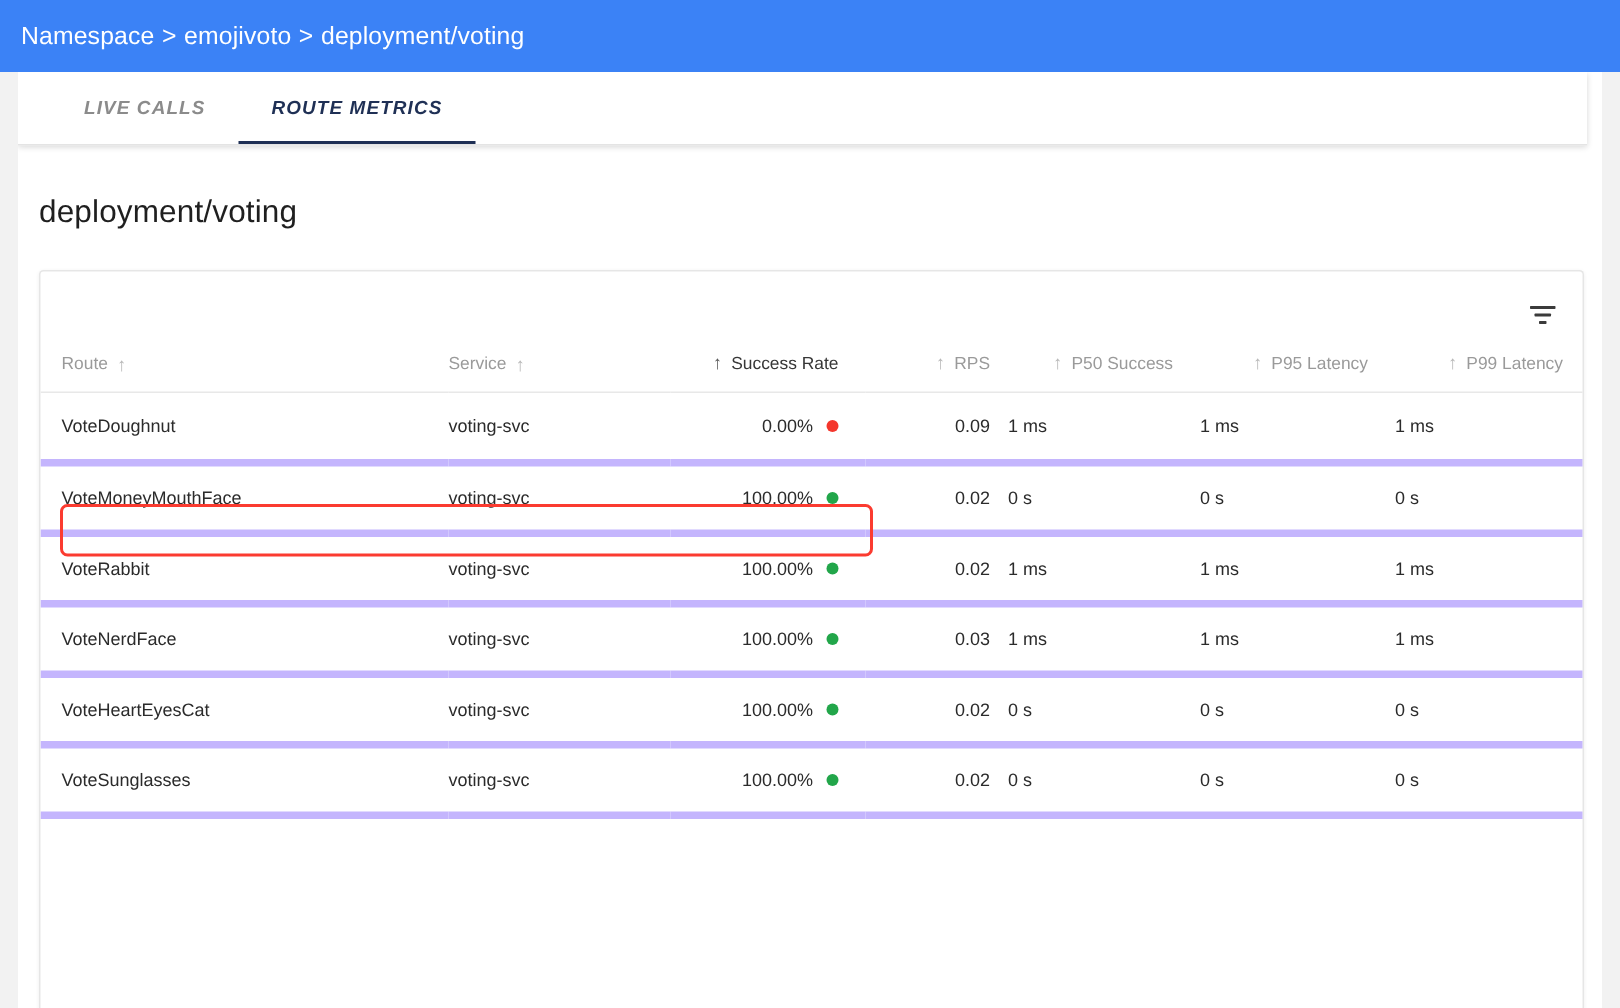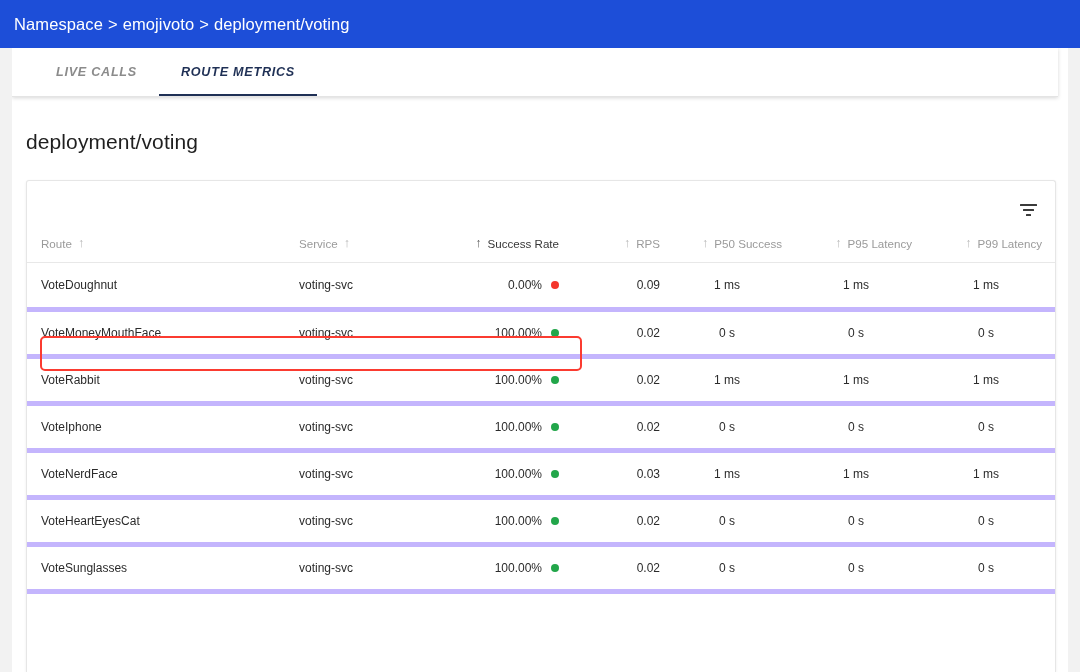--- a/index.html
+++ b/index.html
@@ -13,21 +13,21 @@
     font-family: "Liberation Sans", "DejaVu Sans", sans-serif;
     -webkit-font-smoothing: antialiased;
   }
 
   
   .topbar {
     position: absolute;
     left: 0; top: 0;
     width: 1080px;
     height: 48px;
-    background: #1d4ed8;
+    background: #3b82f6;
     display: flex;
     align-items: center;
   }
   .breadcrumb {
     color: #ffffff;
     font-size: 16.5px;
     font-weight: 400;
     letter-spacing: 0.1px;
     padding-left: 14px;
     white-space: nowrap;
@@ -179,21 +179,21 @@
     color: #2b2b2b;
     height: 47px;
     border-bottom: 5px solid #c4b5fd;
     white-space: nowrap;
     vertical-align: middle;
   }
   td.c-route   { text-align: left;  padding-left: 14px; }
   td.c-service { text-align: left; }
   td.c-sr      { text-align: right; padding-right: 18px; }
   td.c-rps     { text-align: right; padding-right: 12px; }
-  td.c-p50, td.c-p95, td.c-p99 { text-align: center; padding-right: 18px; }
+  td.c-p50, td.c-p95, td.c-p99 { text-align: left; padding-right: 18px; }
 
   .sr-wrap { display: inline-flex; align-items: center; justify-content: flex-end; gap: 9px; }
   .dot { width: 8px; height: 8px; border-radius: 50%; display: inline-block; flex: none; }
 
   tr.highlight-row td { position: relative; }
 
   
   .annotation-box {
     position: absolute;
     left: 28px;
@@ -318,65 +318,53 @@
             <td class="c-sr"><span class="sr-wrap">
                 <span>100.00%</span>
                 <span class="dot" style="background:#22a64a"></span>
               </span></td>
             <td class="c-rps"><span>0.02</span></td>
             <td class="c-p50"><span>1 ms</span></td>
             <td class="c-p95"><span>1 ms</span></td>
             <td class="c-p99"><span>1 ms</span></td>
           </tr>
           <tr>
-            <td class="c-route"><span>VoteIphone</span></td>
+            <td class="c-route"><span>VoteNerdFace</span></td>
+            <td class="c-service"><span>voting-svc</span></td>
+            <td class="c-sr"><span class="sr-wrap">
+                <span>100.00%</span>
+                <span class="dot" style="background:#22a64a"></span>
+              </span></td>
+            <td class="c-rps"><span>0.03</span></td>
+            <td class="c-p50"><span>1 ms</span></td>
+            <td class="c-p95"><span>1 ms</span></td>
+            <td class="c-p99"><span>1 ms</span></td>
+          </tr>
+          <tr>
+            <td class="c-route"><span>VoteHeartEyesCat</span></td>
             <td class="c-service"><span>voting-svc</span></td>
             <td class="c-sr"><span class="sr-wrap">
                 <span>100.00%</span>
                 <span class="dot" style="background:#22a64a"></span>
               </span></td>
             <td class="c-rps"><span>0.02</span></td>
             <td class="c-p50"><span>0 s</span></td>
             <td class="c-p95"><span>0 s</span></td>
             <td class="c-p99"><span>0 s</span></td>
           </tr>
           <tr>
-            <td class="c-route"><span>VoteNerdFace</span></td>
-            <td class="c-service"><span>voting-svc</span></td>
-            <td class="c-sr"><span class="sr-wrap">
-                <span>100.00%</span>
-                <span class="dot" style="background:#22a64a"></span>
-              </span></td>
-            <td class="c-rps"><span>0.03</span></td>
-            <td class="c-p50"><span>1 ms</span></td>
-            <td class="c-p95"><span>1 ms</span></td>
-            <td class="c-p99"><span>1 ms</span></td>
-          </tr>
-          <tr>
-            <td class="c-route"><span>VoteHeartEyesCat</span></td>
+            <td class="c-route"><span>VoteSunglasses</span></td>
             <td class="c-service"><span>voting-svc</span></td>
             <td class="c-sr"><span class="sr-wrap">
                 <span>100.00%</span>
                 <span class="dot" style="background:#22a64a"></span>
               </span></td>
             <td class="c-rps"><span>0.02</span></td>
             <td class="c-p50"><span>0 s</span></td>
             <td class="c-p95"><span>0 s</span></td>
             <td class="c-p99"><span>0 s</span></td>
           </tr>
-          <tr>
-            <td class="c-route"><span>VoteSunglasses</span></td>
-            <td class="c-service"><span>voting-svc</span></td>
-            <td class="c-sr"><span class="sr-wrap">
-                <span>100.00%</span>
-                <span class="dot" style="background:#22a64a"></span>
-              </span></td>
-            <td class="c-rps"><span>0.02</span></td>
-            <td class="c-p50"><span>0 s</span></td>
-            <td class="c-p95"><span>0 s</span></td>
-            <td class="c-p99"><span>0 s</span></td>
-          </tr>
         </tbody>
     </table>
   </div>
 
   <div class="annotation-box"></div>
 </div>
 
 </body></html>

